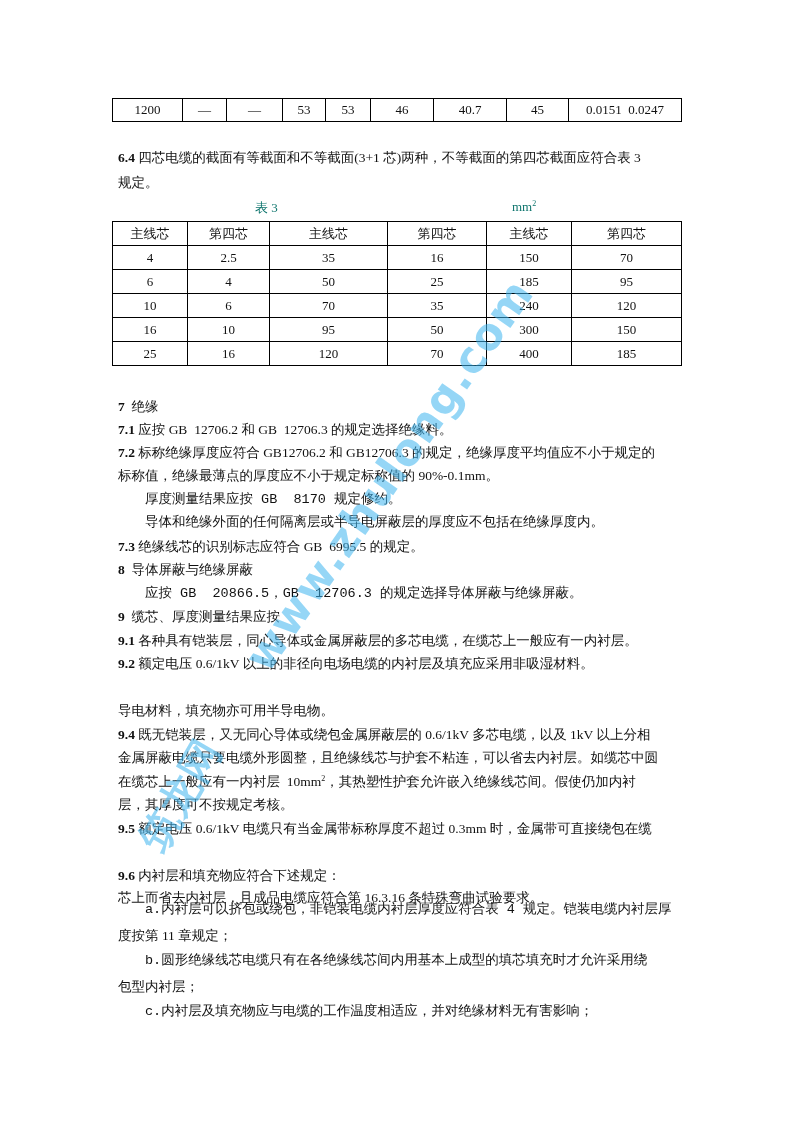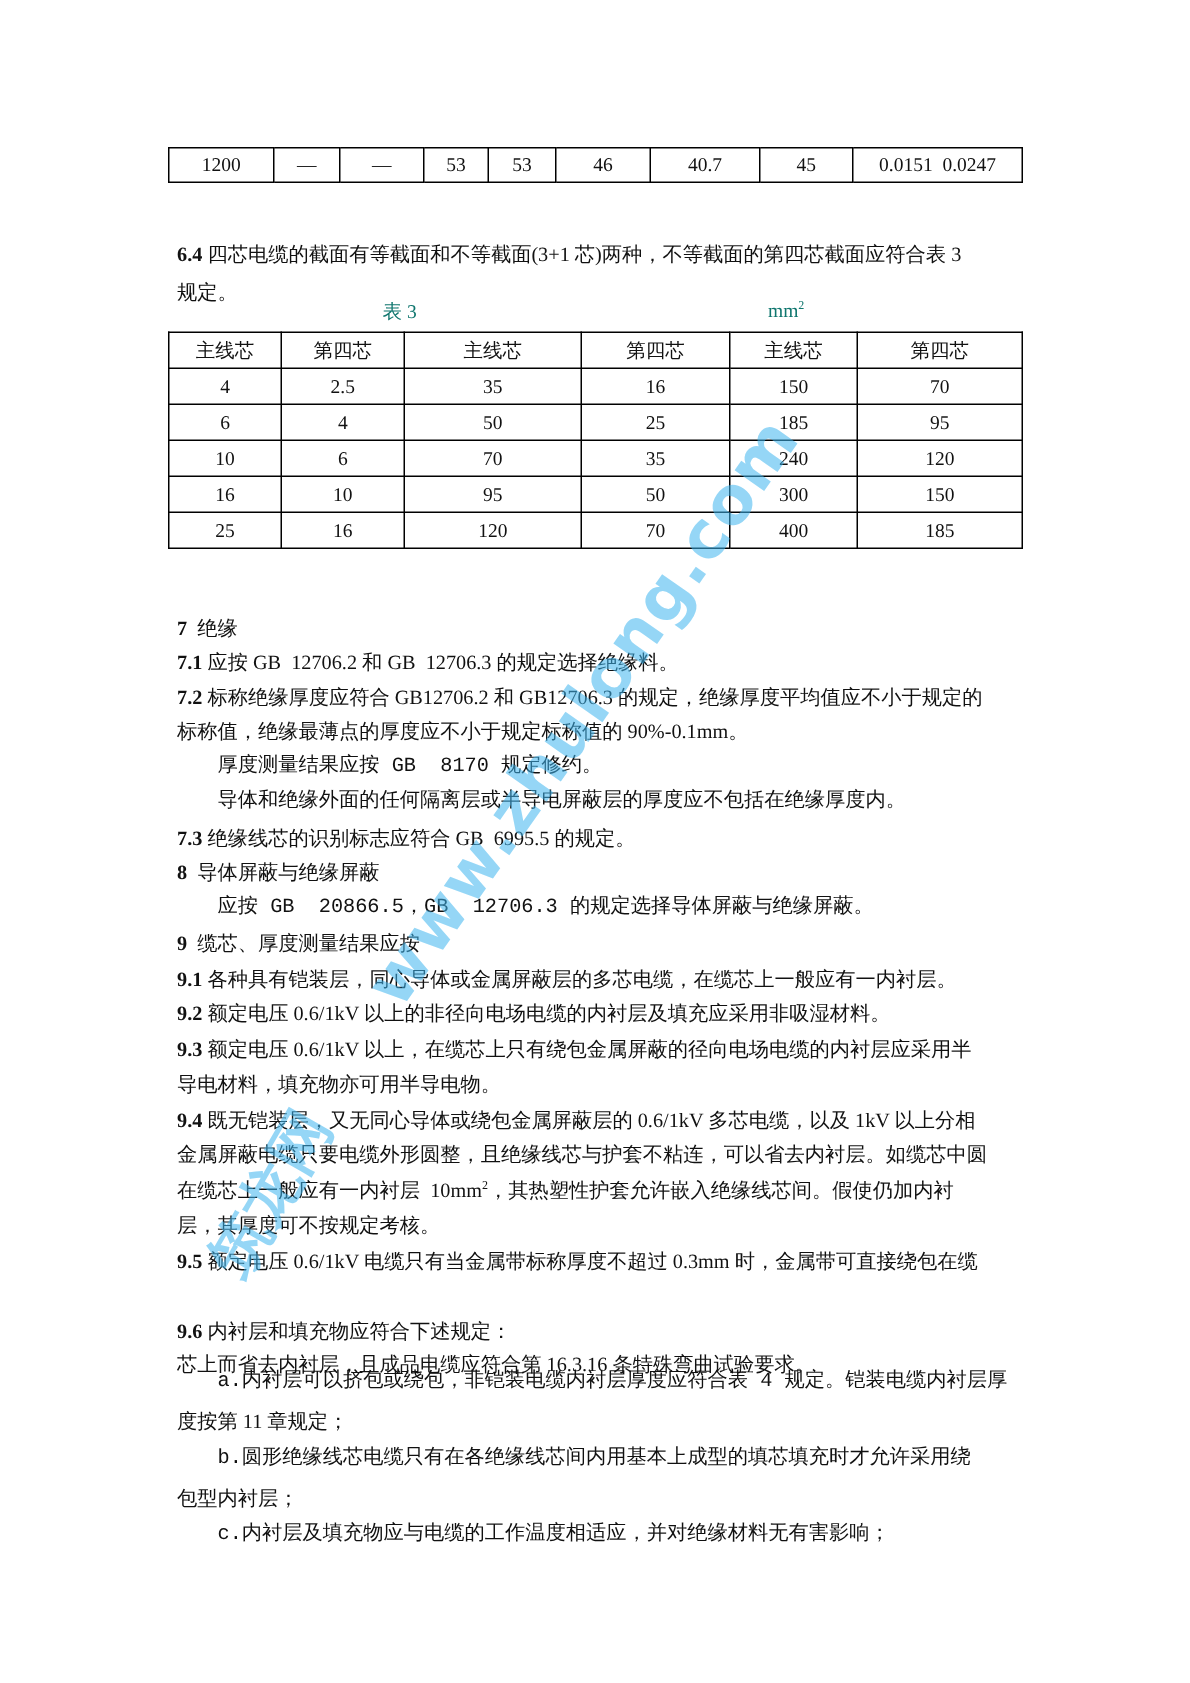--- a/index.html
+++ b/index.html
@@ -12,21 +12,21 @@
 
   table { border-collapse: collapse; position: absolute; table-layout: fixed; }
   td { border: 1.3px solid #000; text-align: center; font-size: 13px; padding: 0; vertical-align: middle; }
 
   #top-table { left: 112px; top: 98px; width: 569px; }
   #top-table td { height: 22px; }
 
   #table3 { left: 112px; top: 221px; width: 569px; }
   #table3 td { height: 23px; font-size: 13px; }
 
-  .line { position: absolute; left: 118px; font-size: 13.5px; white-space: nowrap; line-height: 20px; margin-top: 12px; }
+  .line { position: absolute; left: 118px; font-size: 13.5px; white-space: nowrap; line-height: 20px; }
   .indent { left: 145px; font-family: Liberation Mono, monospace; }
   .sec { font-weight: bold; }
   .red { color: #0f766e; position: absolute; font-size: 13px; }
   sup { font-size: 8px; line-height: 0; }
 
   .watermark {
     position: absolute; color: #3fb6f0; opacity: 0.55;
     font-family: "DejaVu Sans", sans-serif; font-weight: bold;
     transform-origin: left center; white-space: nowrap; pointer-events: none;
   }
@@ -164,24 +164,20 @@
     <span>缆芯、厚度测量结果应按</span>
   </div>
   <div class="line" style="top:631px">
     <span class="sec">9.1</span>
     <span>各种具有铠装层，同心导体或金属屏蔽层的多芯电缆，在缆芯上一般应有一内衬层。</span>
   </div>
   <div class="line" style="top:654px">
     <span class="sec">9.2</span>
     <span>额定电压 0.6/1kV 以上的非径向电场电缆的内衬层及填充应采用非吸湿材料。</span>
   </div>
-  <div class="line" style="top:678px">
-    <span class="sec">9.3</span>
-    <span>额定电压 0.6/1kV 以上，在缆芯上只有绕包金属屏蔽的径向电场电缆的内衬层应采用半</span>
-  </div>
   <div class="line" style="top:701px">导电材料，填充物亦可用半导电物。</div>
 
   <div class="line" style="top:725px">
     <span class="sec">9.4</span>
     <span>既无铠装层，又无同心导体或绕包金属屏蔽层的 0.6/1kV 多芯电缆，以及 1kV 以上分相</span>
   </div>
   <div class="line" style="top:748px">金属屏蔽电缆只要电缆外形圆整，且绝缘线芯与护套不粘连，可以省去内衬层。如缆芯中圆</div>
   <div class="line" style="top:772px"><span style="white-space:pre">在缆芯上一般应有一内衬层  10mm</span><sup>2</sup><span>，其热塑性护套允许嵌入绝缘线芯间。假使仍加内衬</span></div>
   <div class="line" style="top:795px">层，其厚度可不按规定考核。</div>
 

